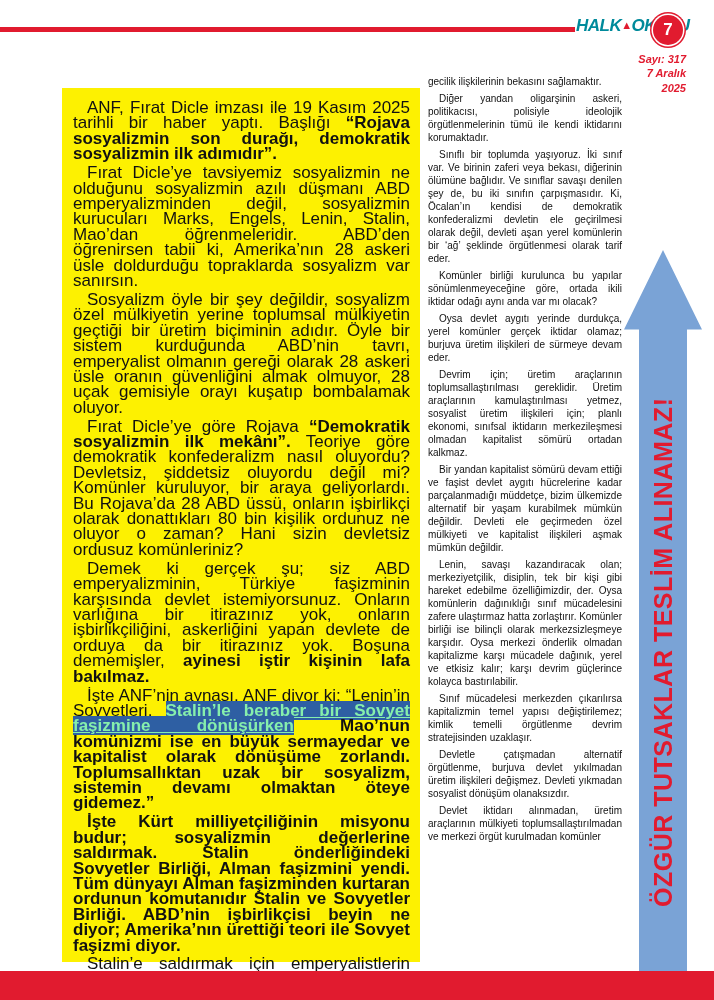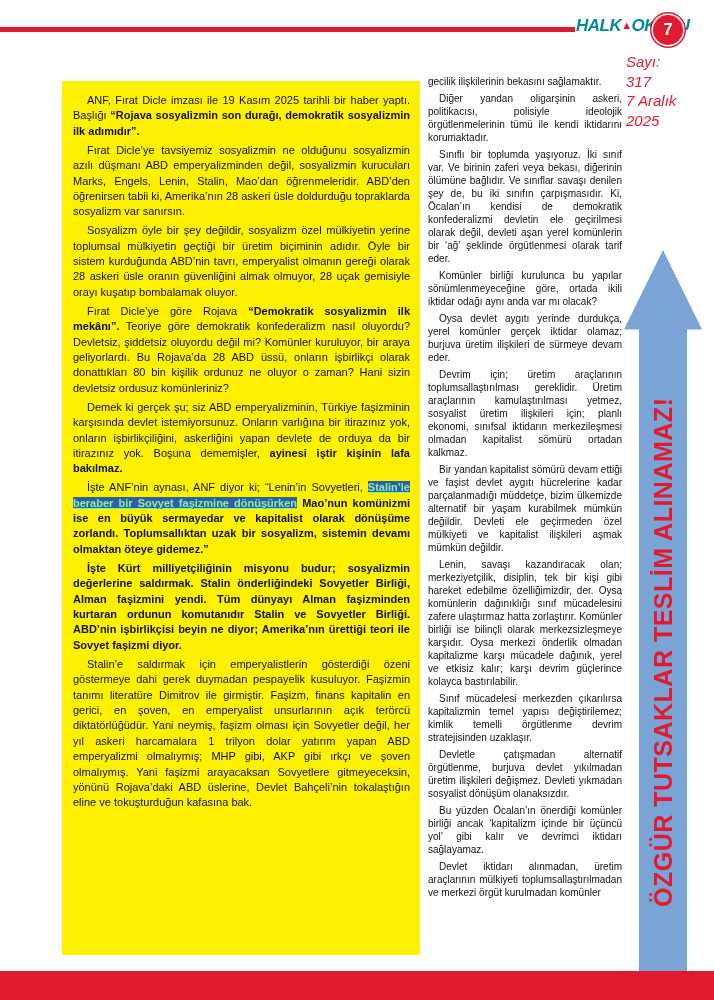--- a/index.html
+++ b/index.html
@@ -24,30 +24,30 @@
   .brand .tri { color:var(--red); font-style:normal; font-size:11px; vertical-align:2px; }
   .page-badge {
     position:absolute; left:653px; top:15px; width:30px; height:30px;
     border-radius:50%; background:var(--red); color:#fff;
     font-weight:bold; font-size:17px;
     display:flex; align-items:center; justify-content:center;
     box-shadow:0 0 0 1.5px #fff, 0 0 0 3px var(--red);
   }
   .issue {
     position:absolute; left:626px; top:52px; width:60px;
-    text-align:left; color:var(--red);
-    font-weight:normal; font-style:italic;
-    font-size:15px; line-height:1.3;
+    text-align:right; color:var(--red);
+    font-weight:bold; font-style:italic;
+    font-size:11px; line-height:1.3;
   }
   
   .yellow {
-    position:absolute; left:62px; top:81px; width:358px; height:874px;
+    position:absolute; left:62px; top:88px; width:358px; height:874px;
     background:var(--yellow);
     padding:12px 10px 10px 11px;
-    font-size:11px; line-height:15.4px;
+    font-size:17px; line-height:15.4px;
     text-align:justify;
   }
   .yellow p { text-indent:14px; margin-bottom:3.5px; }
   .run-n { font-weight:normal; }
   .run-b { font-weight:bold; }
   .run-bu { font-weight:bold; }
   .run-hl {
     font-weight:bold; text-decoration:underline;
     background:var(--hl_blue); color:#86efac;
   }
@@ -114,21 +114,20 @@
     <p class="no-indent">gecilik ilişkilerinin bekasını sağlamaktır.</p>
     <p>Diğer yandan oligarşinin askeri, politikacısı, polisiyle ideolojik örgütlenmelerinin tümü ile kendi iktidarını korumaktadır.</p>
     <p>Sınıflı bir toplumda yaşıyoruz. İki sınıf var. Ve birinin zaferi veya bekası, diğerinin ölümüne bağlıdır. Ve sınıflar savaşı denilen şey de, bu iki sınıfın çarpışmasıdır. Ki, Öcalan’ın kendisi de demokratik konfederalizmi devletin ele geçirilmesi olarak değil, devleti aşan yerel komünlerin bir ‘ağ’ şeklinde örgütlenmesi olarak tarif eder.</p>
     <p>Komünler birliği kurulunca bu yapılar sönümlenmeyeceğine göre, ortada ikili iktidar odağı aynı anda var mı olacak?</p>
     <p>Oysa devlet aygıtı yerinde durdukça, yerel komünler gerçek iktidar olamaz; burjuva üretim ilişkileri de sürmeye devam eder.</p>
     <p>Devrim için; üretim araçlarının toplumsallaştırılması gereklidir. Üretim araçlarının kamulaştırılması yetmez, sosyalist üretim ilişkileri için; planlı ekonomi, sınıfsal iktidarın merkezileşmesi olmadan kapitalist sömürü ortadan kalkmaz.</p>
     <p>Bir yandan kapitalist sömürü devam ettiği ve faşist devlet aygıtı hücrelerine kadar parçalanmadığı müddetçe, bizim ülkemizde alternatif bir yaşam kurabilmek mümkün değildir. Devleti ele geçirmeden özel mülkiyeti ve kapitalist ilişkileri aşmak mümkün değildir.</p>
     <p>Lenin, savaşı kazandıracak olan; merkeziyetçilik, disiplin, tek bir kişi gibi hareket edebilme özelliğimizdir, der. Oysa komünlerin dağınıklığı sınıf mücadelesini zafere ulaştırmaz hatta zorlaştırır. Komünler birliği ise bilinçli olarak merkezsizleşmeye karşıdır. Oysa merkezi önderlik olmadan kapitalizme karşı mücadele dağınık, yerel ve etkisiz kalır; karşı devrim güçlerince kolayca bastırılabilir.</p>
     <p>Sınıf mücadelesi merkezden çıkarılırsa kapitalizmin temel yapısı değiştirilemez; kimlik temelli örgütlenme devrim stratejisinden uzaklaşır.</p>
     <p>Devletle çatışmadan alternatif örgütlenme, burjuva devlet yıkılmadan üretim ilişkileri değişmez. Devleti yıkmadan sosyalist dönüşüm olanaksızdır.</p>
-    <p>Bu yüzden Öcalan’ın önerdiği komünler birliği ancak ‘kapitalizm içinde bir üçüncü yol’ gibi kalır ve devrimci iktidarı sağlayamaz.</p>
     <p>Devlet iktidarı alınmadan, üretim araçlarının mülkiyeti toplumsallaştırılmadan ve merkezi örgüt kurulmadan komünler</p>
   </section>
 
 <aside class="arrow">
   <div class="arrow-shape"></div>
   <div class="arrow-text">ÖZGÜR TUTSAKLAR TESLİM ALINAMAZ!</div>
 </aside>
 
 <footer class="bottom-bar"></footer>
 

